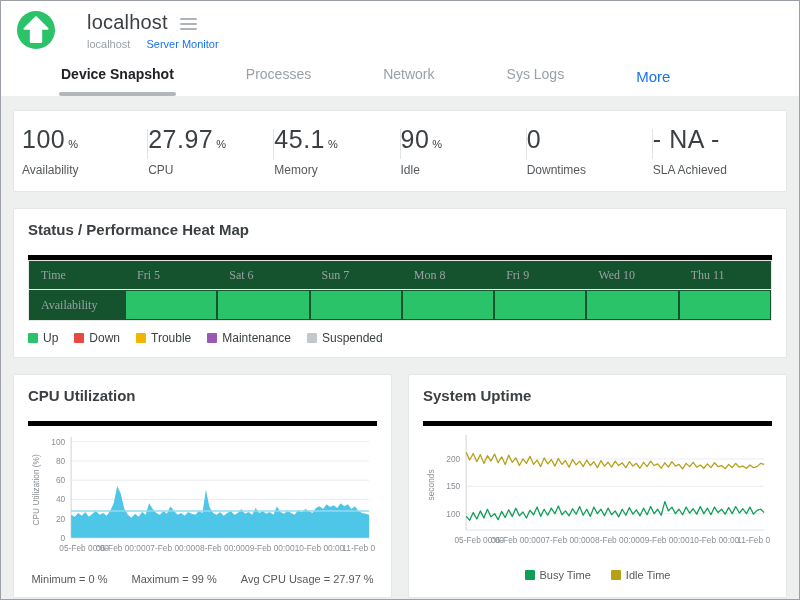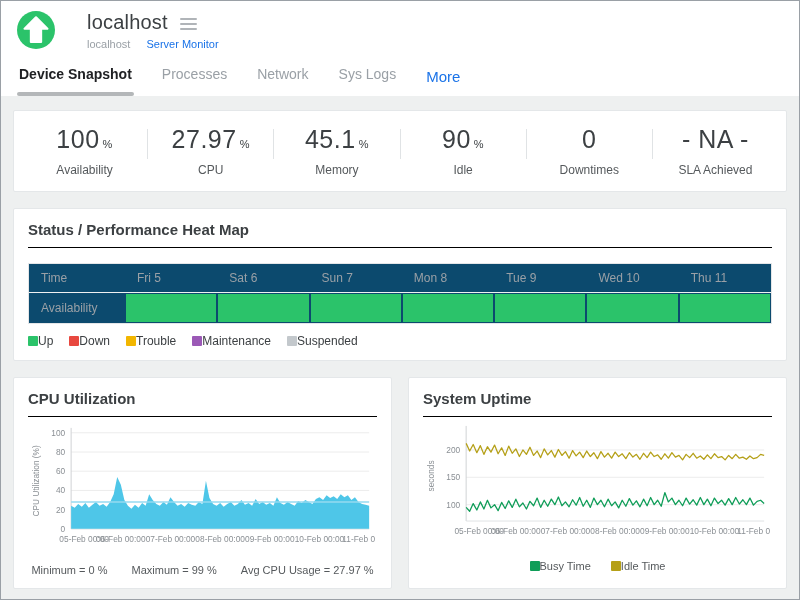--- a/index.html
+++ b/index.html
@@ -17,51 +17,51 @@
   .title-row { display:flex; align-items:center; gap:12px; }
   .page-title { font-size:20px; color:#3c4043; font-weight:500; letter-spacing:.2px; }
   .hamburger { display:inline-flex; flex-direction:column; gap:3px; cursor:pointer; padding-top:2px;}
   .hamburger span { width:17px; height:2px; background:#b0b4b8; border-radius:1px; }
   .crumbs { margin-top:4px; font-size:11px; display:flex; gap:16px; }
   .crumb-device { color:#9aa0a6; }
   .crumb-type { color:#1a73e8; cursor:pointer; text-decoration:none; }
 
   
   .tabs { display:flex; align-items:center; gap:26px; margin-top:12px; padding:0 0 0 0; }
-  .tab { font-size:14px; color:#9aa0a6; padding:4px 2px 14px 2px; position:relative; cursor:pointer; }
+  .tab { font-size:14px; color:#9aa0a6; padding:4px 2px 14px 2px; position:relative; cursor:pointer;margin-left:42px; }
   .tab.active { color:#202124; font-weight:600; }
   .tab.active::after { content:""; position:absolute; left:0; right:0; bottom:0;
     height:4px; background:#b4b7b9; border-radius:2px; }
   .tab.more { color:#1a73e8; font-size:15px; padding-bottom:10px; }
 
   
   .content { flex:1; padding:14px 12px 0 12px; }
   .card { background:#fff; border:1px solid #e4e7e9; border-radius:2px; }
 
   
   .stats { display:flex; align-items:stretch; padding:14px 8px 14px 8px; margin-bottom:16px; }
-  .stat { flex:1; text-align:center; }
+  .stat { flex:1; }
   .stat-value-row { font-size:25px; color:#3c4043; letter-spacing:.5px; }
   .stat-unit { font-size:11px; color:#3c4043; margin-left:3px; }
   .stat-label { font-size:12px; color:#55595c; margin-top:9px; }
   .stat-sep { width:1px; background:#e0e3e5; margin:4px 0 18px 0; }
 
   
   .hm-card { padding:12px 14px 12px 14px; margin-bottom:16px; }
   .card-title { font-size:15px; font-weight:600; color:#3c4043;
-    padding-bottom:9px; border-bottom:1px solid #000000; }
-  .hm-table { margin-top:15px; border:1px solid #e4e6e8; background:#0c4a6e; }
+    padding-bottom:17px; border-bottom:5px solid #000000; }
+  .hm-table { margin-top:0; border:1px solid #e4e6e8; background:#14532d;font-family:Liberation Serif, serif; }
   .hm-row { display:grid; grid-template-columns:96px repeat(7,1fr); }
   .hm-row.hm-header { height:28px; }
   .hm-row.hm-body { height:31px; border-top:1px solid #f0f1f2; }
   .hm-hcell { font-size:12px; color:#9aa0a6; display:flex; align-items:center; padding-left:12px; }
   .hm-label { font-size:12px; color:#9aa0a6; display:flex; align-items:center; padding-left:12px; }
   .hm-cell { margin:1px; }
   .hm-legend { display:flex; gap:16px; margin-top:10px; align-items:center; }
-  .lg-item { display:flex; align-items:center; }
+  .lg-item { display:flex; align-items:center; gap:5px; }
   .lg-sq { width:10px; height:10px; border-radius:1px; display:inline-block; }
   .lg-label { font-size:12px; color:#3c4043; }
 
   
   .charts-row { display:flex; gap:16px; }
   .chart-card { flex:1; padding:12px 14px; }
   .chart-wrap { margin-top:6px; }
   svg { width:100%; height:auto; display:block; }
   svg text { font-size:8.5px; fill:#8a8f94; font-family:"Liberation Sans","DejaVu Sans",sans-serif; }
   .cpu-summary { display:flex; justify-content:center; gap:24px; font-size:11px;
@@ -142,21 +142,21 @@
 
     <section class="card hm-card">
       <div class="card-title">Status / Performance Heat Map</div>
       <div class="hm-table">
           <div class="hm-row hm-header">
             <div class="hm-hcell">Time</div>
             <div class="hm-hcell">Fri 5</div>
             <div class="hm-hcell">Sat 6</div>
             <div class="hm-hcell">Sun 7</div>
             <div class="hm-hcell">Mon 8</div>
-            <div class="hm-hcell">Tue 9</div>
+            <div class="hm-hcell">Fri 9</div>
             <div class="hm-hcell">Wed 10</div>
             <div class="hm-hcell">Thu 11</div>
           </div>
           <div class="hm-row hm-body">
             <div class="hm-label">Availability</div>
             <div class="hm-cell" style="background: rgb(43, 195, 106);"></div>
             <div class="hm-cell" style="background: rgb(43, 195, 106);"></div>
             <div class="hm-cell" style="background: rgb(43, 195, 106);"></div>
             <div class="hm-cell" style="background: rgb(43, 195, 106);"></div>
             <div class="hm-cell" style="background: rgb(43, 195, 106);"></div>

